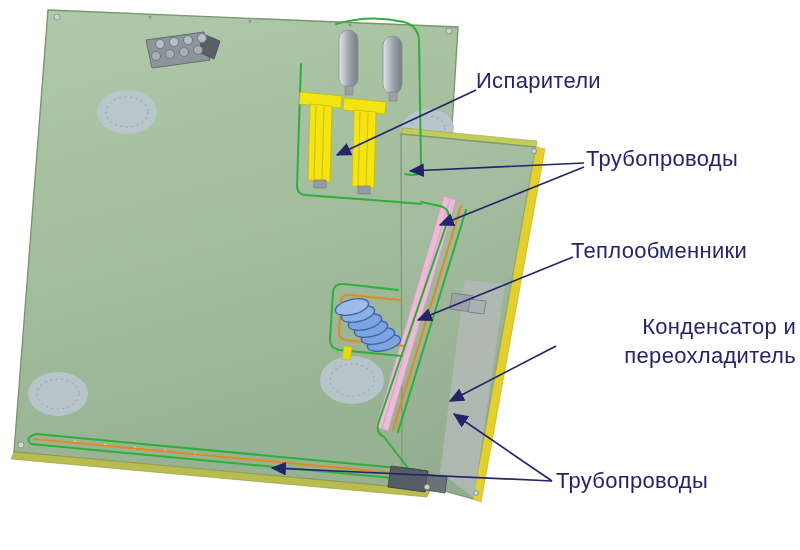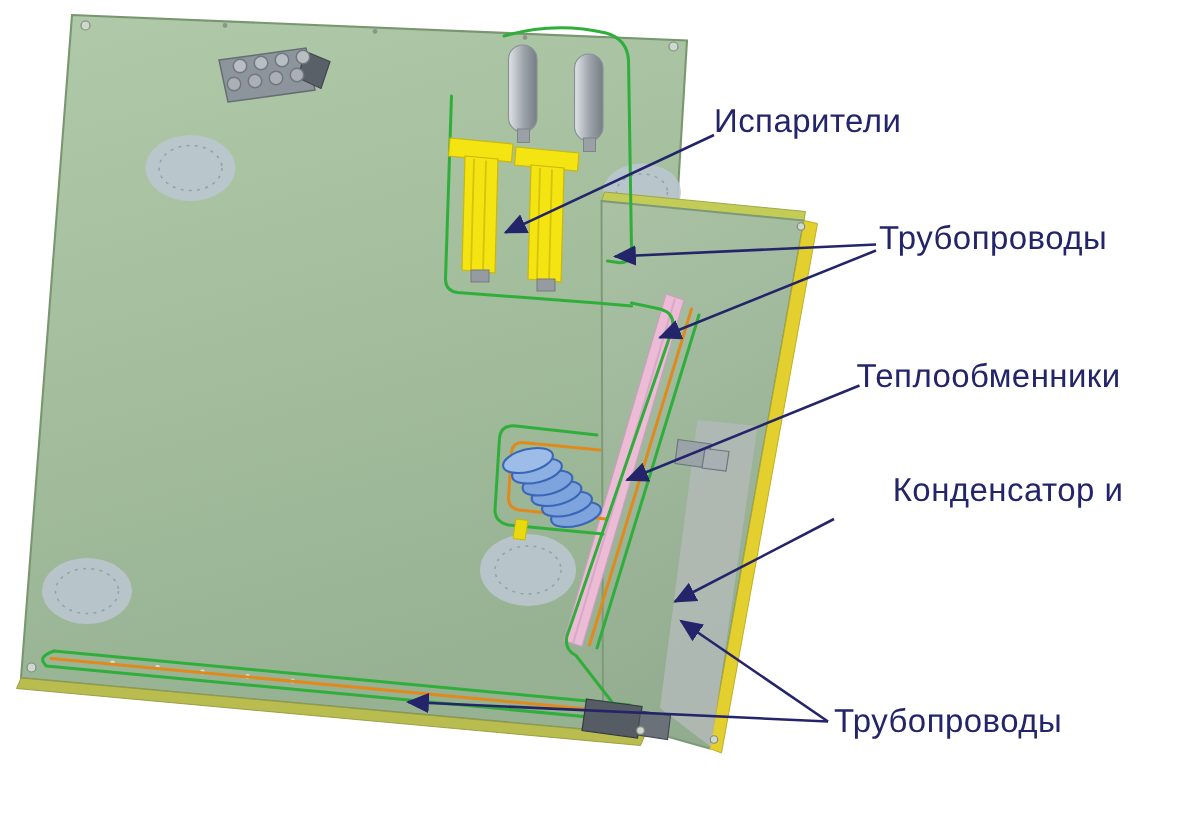--- a/index.html
+++ b/index.html
@@ -5,21 +5,21 @@
   html,body{margin:0;padding:0;background:#ffffff;}
   .stage{
     position:relative;width:800px;height:550px;background:#ffffff;overflow:hidden;
     font-family:"Liberation Sans",sans-serif;
   }
   .stage svg{position:absolute;left:0;top:0;}
   .label{
     position:absolute;color:#23246a;font-size:22px;line-height:26px;
     white-space:nowrap;letter-spacing:.3px;
   }
-  .label.center{text-align:center;white-space:normal;}
+  .label.center{text-align:right;white-space:normal;}
   .label.center span{display:block;white-space:nowrap;}
 </style>
 </head>
 <body>
 
 <div class="stage">
 
   <svg width="800" height="550" viewBox="0 0 800 550">
     <defs>
       <linearGradient id="panGrad" x1="0" y1="0" x2="0.25" y2="1">
@@ -172,17 +172,18 @@
   </svg>
 
   <div class="label" style="left:476px;top:68px;text-align:center;">Испарители</div>
 
   <div class="label" style="left:586px;top:146px;">Трубопроводы</div>
 
   <div class="label" style="left:571px;top:238px;">Теплообменники</div>
 
   <div class="label center" style="left:548px;top:312px;width:248px;line-height:29px;">
     <span>Конденсатор и</span>
+    <span>переохладитель</span>
   </div>
 
   <div class="label" style="left:556px;top:468px;">Трубопроводы</div>
 
 </div>
 
 </body></html>

